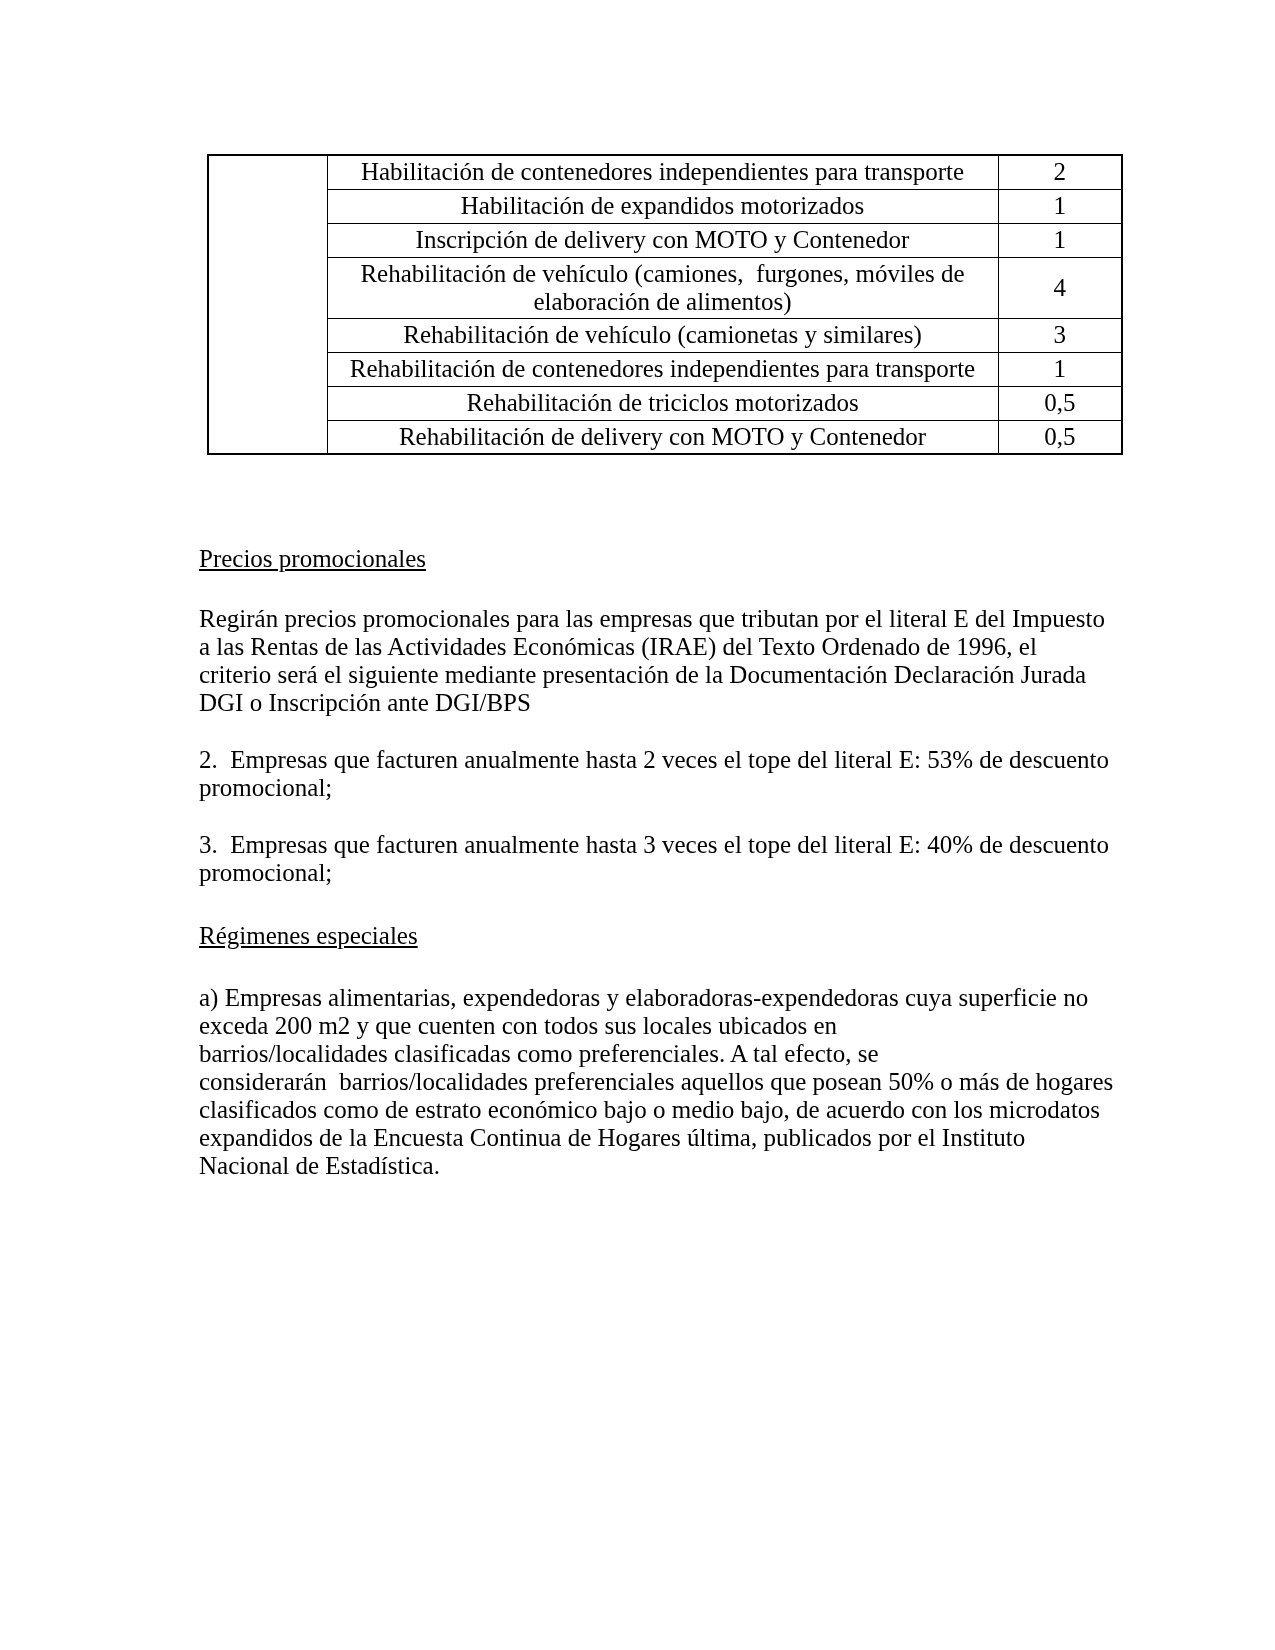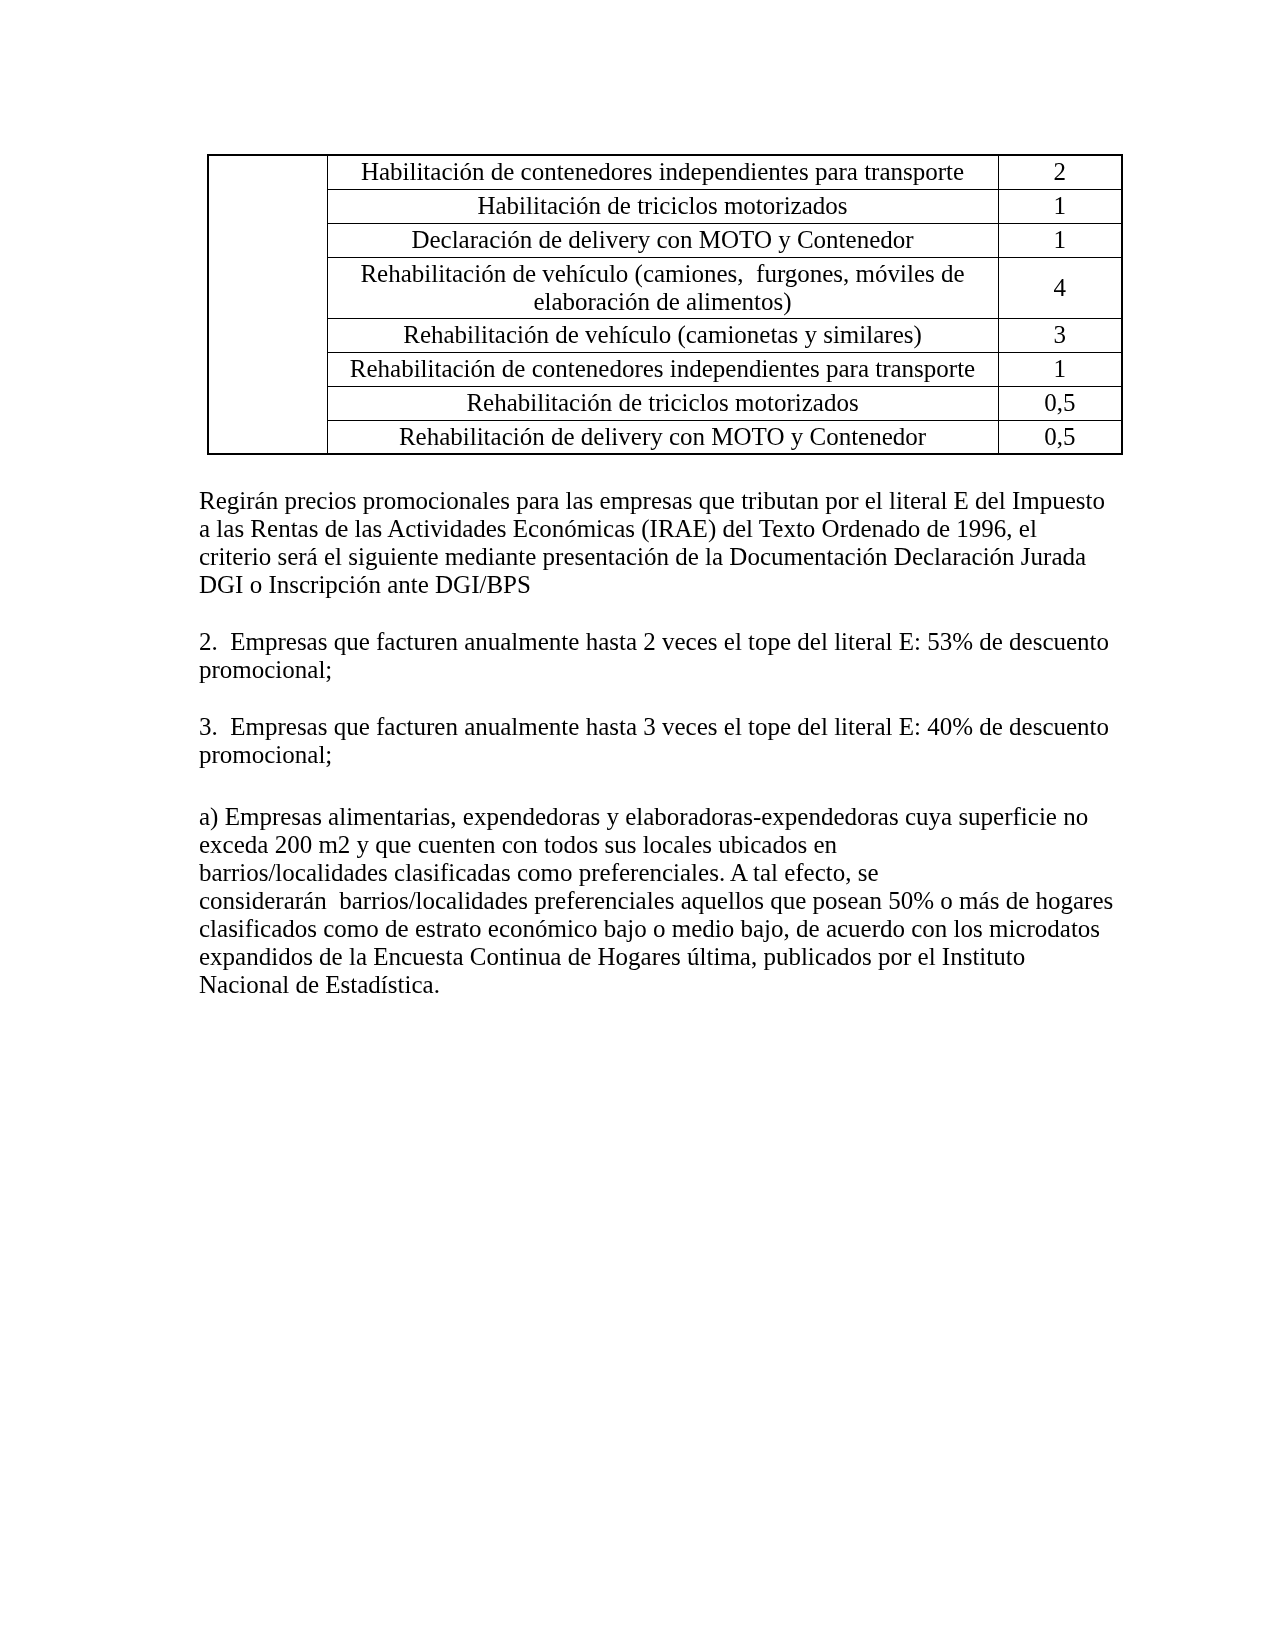--- a/index.html
+++ b/index.html
@@ -67,25 +67,25 @@
       <col style="width:671px">
       <col style="width:124px">
     </colgroup>
     <tbody>
       <tr>
         <td class="c-side" rowspan="8"></td>
         <td class="c-label">Habilitación de contenedores independientes para transporte</td>
         <td class="c-value">2</td>
       </tr>
       <tr>
-        <td class="c-label">Habilitación de triciclos motorizados</td>
+        <td class="c-label">Habilitación de expandidos motorizados</td>
         <td class="c-value">1</td>
       </tr>
       <tr>
-        <td class="c-label">Declaración de delivery con MOTO y Contenedor</td>
+        <td class="c-label">Inscripción de delivery con MOTO y Contenedor</td>
         <td class="c-value">1</td>
       </tr>
       <tr>
         <td class="c-label">Rehabilitación de vehículo (camiones,  furgones, móviles de
 elaboración de alimentos)</td>
         <td class="c-value">4</td>
       </tr>
       <tr>
         <td class="c-label">Rehabilitación de vehículo (camionetas y similares)</td>
         <td class="c-value">3</td>
@@ -98,31 +98,33 @@
         <td class="c-label">Rehabilitación de triciclos motorizados</td>
         <td class="c-value">0,5</td>
       </tr>
       <tr>
         <td class="c-label">Rehabilitación de delivery con MOTO y Contenedor</td>
         <td class="c-value">0,5</td>
       </tr>
     </tbody>
   </table>
 
+  <h2 class="heading mt-heading1">Precios promocionales</h2>
 
   <p class="para mt-intro1">Regirán precios promocionales para las empresas que tributan por el literal E del Impuesto
 a las Rentas de las Actividades Económicas (IRAE) del Texto Ordenado de 1996, el
 criterio será el siguiente mediante presentación de la Documentación Declaración Jurada
 DGI o Inscripción ante DGI/BPS</p>
 
   <p class="para mt-item2">2.  Empresas que facturen anualmente hasta 2 veces el tope del literal E: 53% de descuento
 promocional;</p>
   <p class="para mt-item3">3.  Empresas que facturen anualmente hasta 3 veces el tope del literal E: 40% de descuento
 promocional;</p>
 
+  <h2 class="heading mt-heading2">Régimenes especiales</h2>
 
 
   <p class="para mt-itema">a) Empresas alimentarias, expendedoras y elaboradoras-expendedoras cuya superficie no
 exceda 200 m2 y que cuenten con todos sus locales ubicados en
 barrios/localidades clasificadas como preferenciales. A tal efecto, se
 considerarán  barrios/localidades preferenciales aquellos que posean 50% o más de hogares
 clasificados como de estrato económico bajo o medio bajo, de acuerdo con los microdatos
 expandidos de la Encuesta Continua de Hogares última, publicados por el Instituto
 Nacional de Estadística.</p>
 

